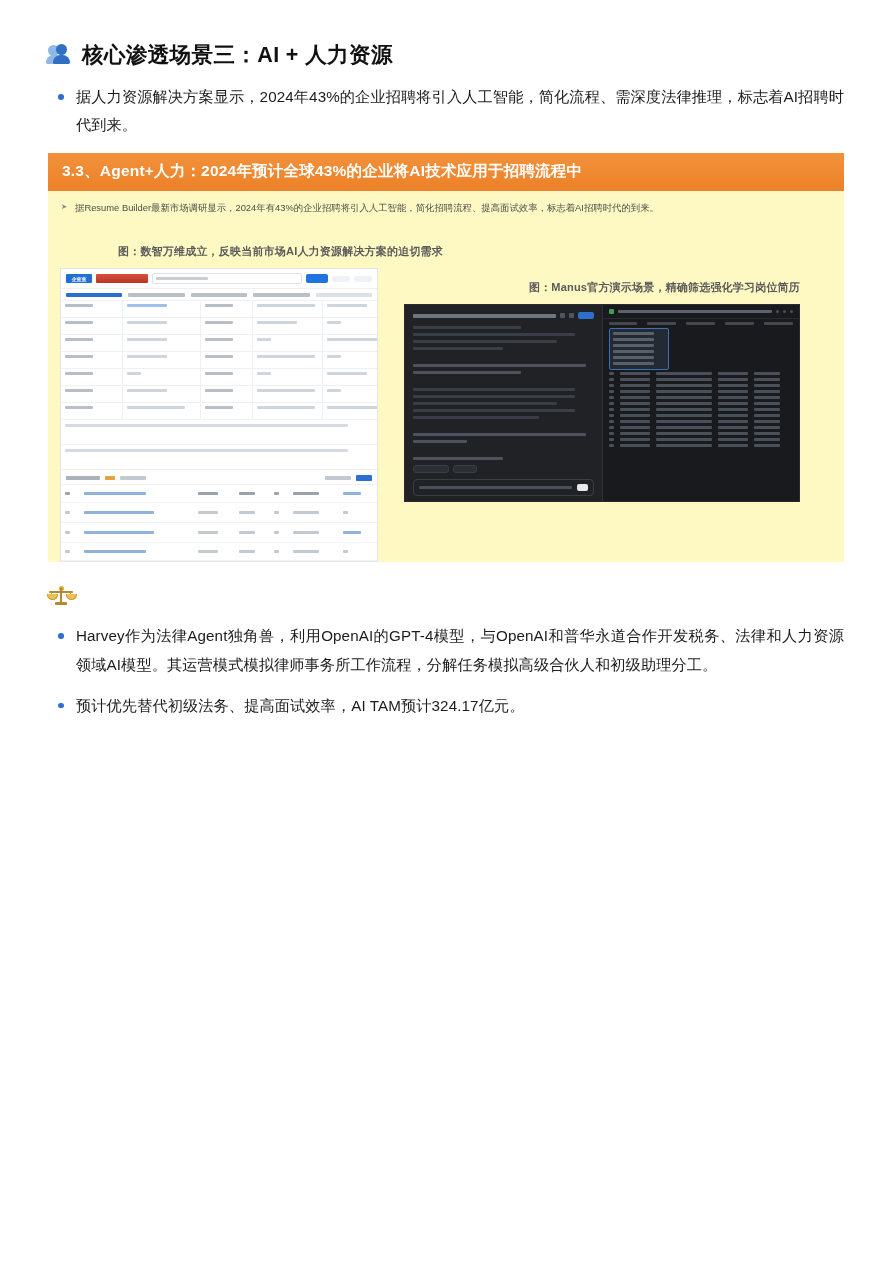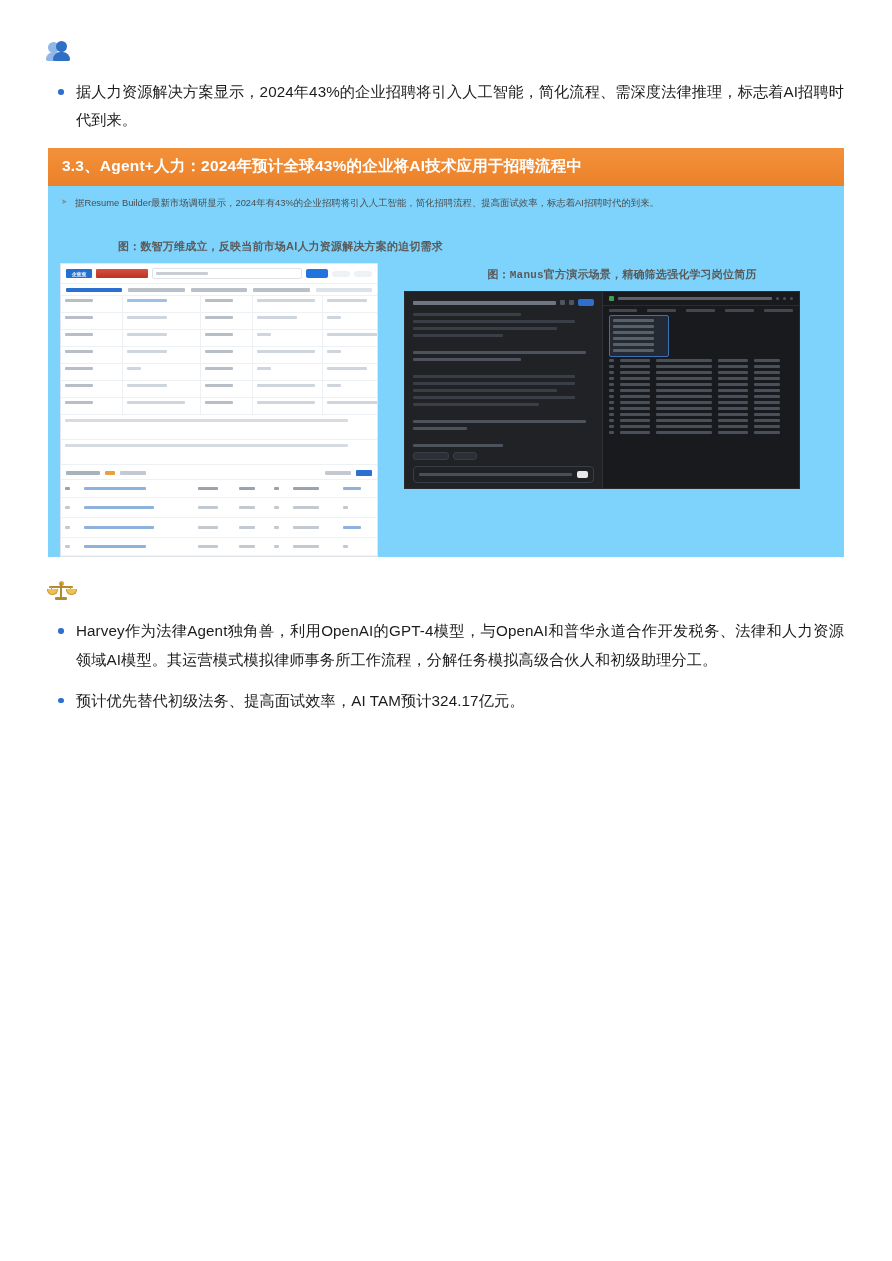--- a/index.html
+++ b/index.html
@@ -127,21 +127,21 @@
     background: #2f6fd0;
   }
 
   .block-1 { margin-bottom: 22px; }
   .block-2 { margin-top: 16px; }
 
   
   .slide-figure {
     margin: 14px 0 0 0;
     width: 796px;
-    background: #7dd3fc;
+    background: #fef9c3;
   }
   .slide-banner {
     background: #f08a33;
     background: linear-gradient(180deg,#f2913a 0%, #ec8129 100%);
     color: #ffffff;
     font-size: 15.5px;
     font-weight: 600;
     letter-spacing: .2px;
     padding: 8px 14px 9px 14px;
     white-space: nowrap;
@@ -180,21 +180,21 @@
   .shots {
     display: flex;
     align-items: flex-start;
     gap: 26px;
     margin-top: 22px;
     padding-left: 12px;
   }
   .shot-col-left  { width: 318px; }
   .shot-col-right { width: 396px; padding-top: 24px; }
   .cap-left  { margin: 0 0 9px 58px; }
-  .cap-right { margin: 4px 0 9px 40px; text-align:center;font-family:Liberation Mono, monospace; }
+  .cap-right { margin: 12px 0 9px 40px; text-align:right; }
 
   
   .qcc {
     border: 1px solid #e2e6ea;
     background: #fff;
     font-size: 3.2px;
     overflow: hidden;
   }
   .qcc-top {
     display: flex; align-items: center; gap: 4px;
@@ -327,20 +327,21 @@
 
     <div class="section-heading">
       <span class="emoji">
         <span class="icon-busts">
           <span class="b back-head"></span>
           <span class="body back-body"></span>
           <span class="b front-head"></span>
           <span class="body front-body"></span>
         </span>
       </span>
+      <span class="title">核心渗透场景三：AI + 人力资源</span>
     </div>
 
     <ul class="bullets">
       <li>据人力资源解决方案显示，2024年43%的企业招聘将引入人工智能，简化流程、需深度法律推理，标志着AI招聘时代到来。</li>
     </ul>
 
     <div class="slide-figure">
 
       <div class="slide-banner">3.3、Agent+人力：2024年预计全球43%的企业将AI技术应用于招聘流程中</div>
 

